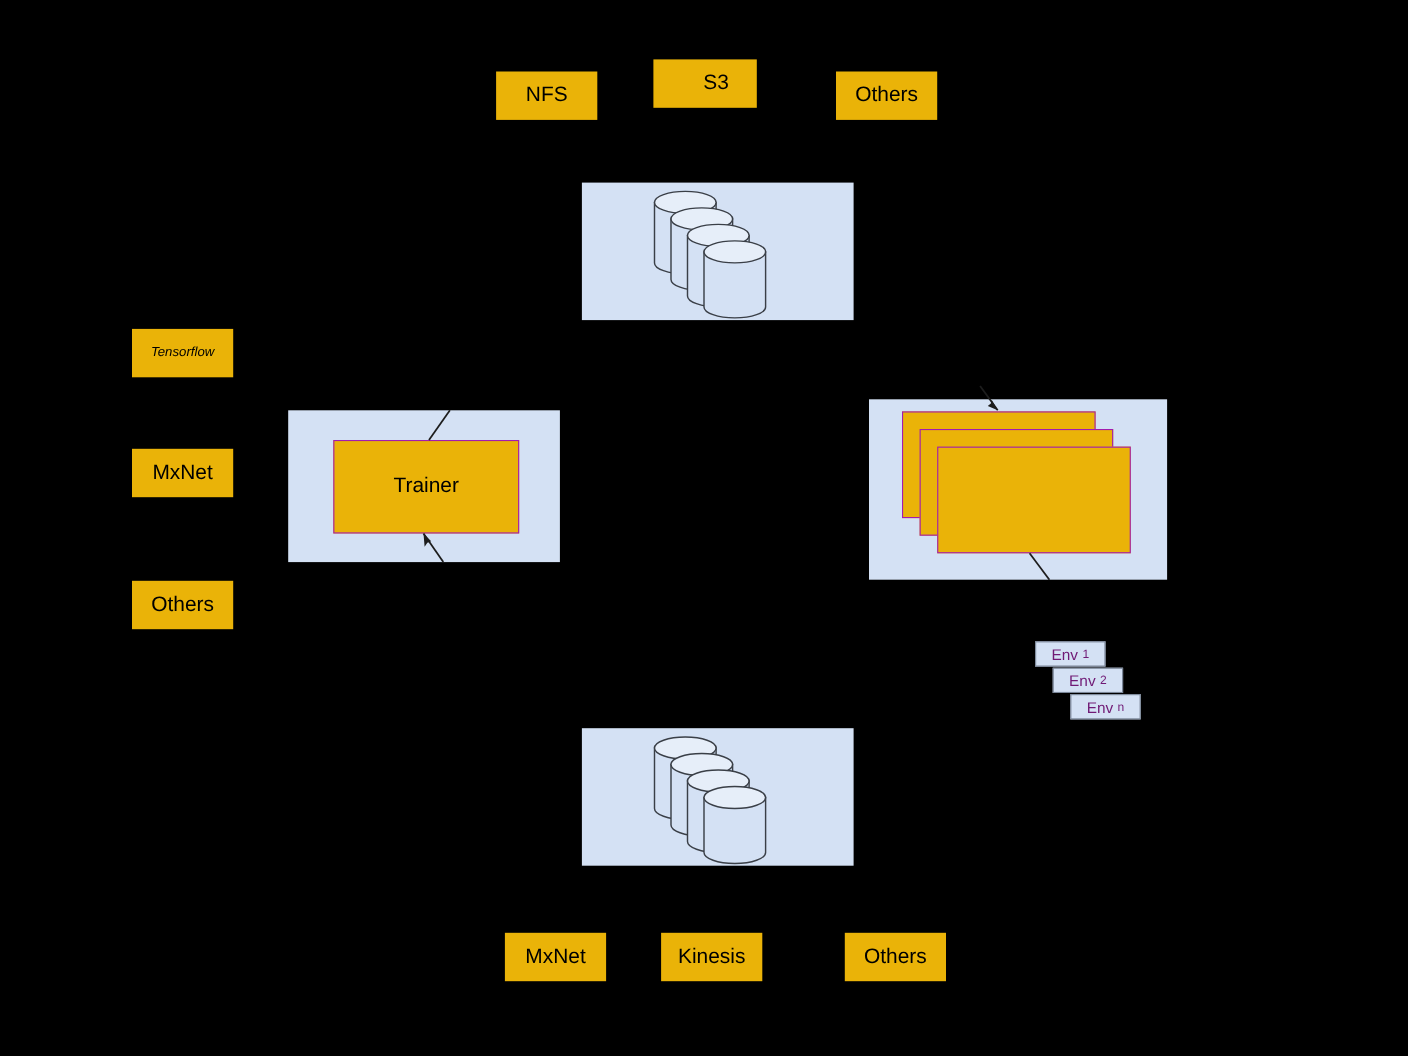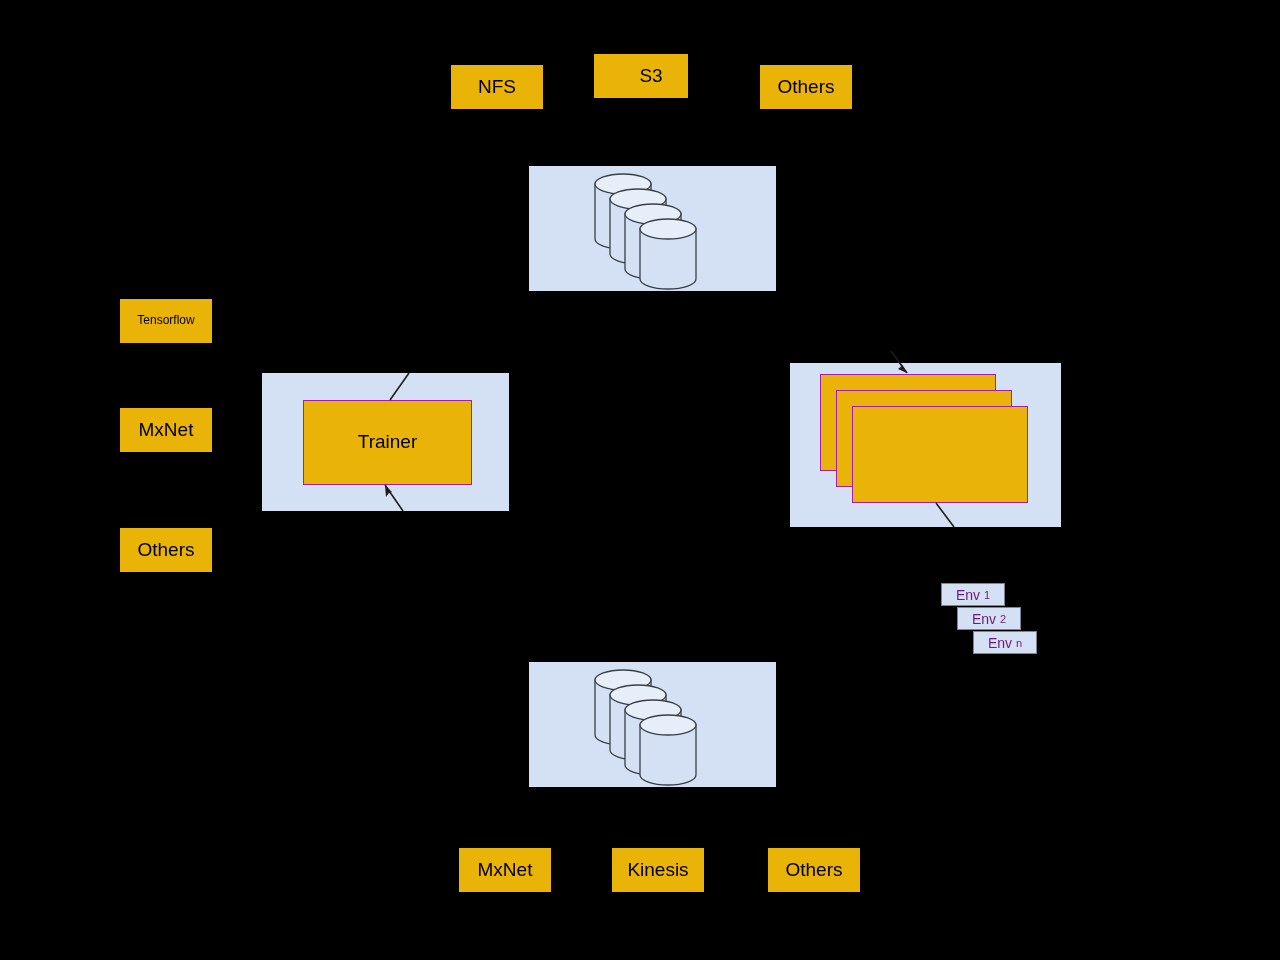--- a/index.html
+++ b/index.html
@@ -97,21 +97,21 @@
 
         <path d="M96,48 L96,103 A28,10 0 0 0 152,103 L152,48 Z"></path>
         <ellipse cx="124" cy="48" rx="28" ry="10" fill="#e6eef9"></ellipse>
 
         <path d="M111,63 L111,113 A28,10 0 0 0 167,113 L167,63 Z"></path>
         <ellipse cx="139" cy="63" rx="28" ry="10" fill="#e6eef9"></ellipse>
       </g>
     </svg>
   </div>
 
-  <div class="node plain label-sm" style="left:120px; top:299px; width:92px; height:44px;">
+  <div class="node plain label-sm" style="left:120px; top:299px; width:92px; height:44px;font-style:italic;">
     <span>Tensorflow</span>
   </div>
 
   <div class="node plain label-lg" style="left:120px; top:408px; width:92px; height:44px;">
     <span>MxNet</span>
   </div>
 
   <div class="node plain label-lg" style="left:120px; top:528px; width:92px; height:44px;">
     <span>Others</span>
   </div>
@@ -173,21 +173,21 @@
         <path d="M111,63 L111,113 A28,10 0 0 0 167,113 L167,63 Z"></path>
         <ellipse cx="139" cy="63" rx="28" ry="10" fill="#e6eef9"></ellipse>
       </g>
     </svg>
   </div>
 
   <div class="node plain label-lg" style="left:459px; top:848px; width:92px; height:44px;">
     <span>MxNet</span>
   </div>
 
-  <div class="node plain label-lg" style="left:601px; top:848px; width:92px; height:44px;margin-left:11px;">
+  <div class="node plain label-lg" style="left:601px; top:848px; width:92px; height:44px;">
     <span>Kinesis</span>
   </div>
 
   <div class="node plain label-lg" style="left:768px; top:848px; width:92px; height:44px;">
     <span>Others</span>
   </div>
 
 </div>
 
 </body></html>

